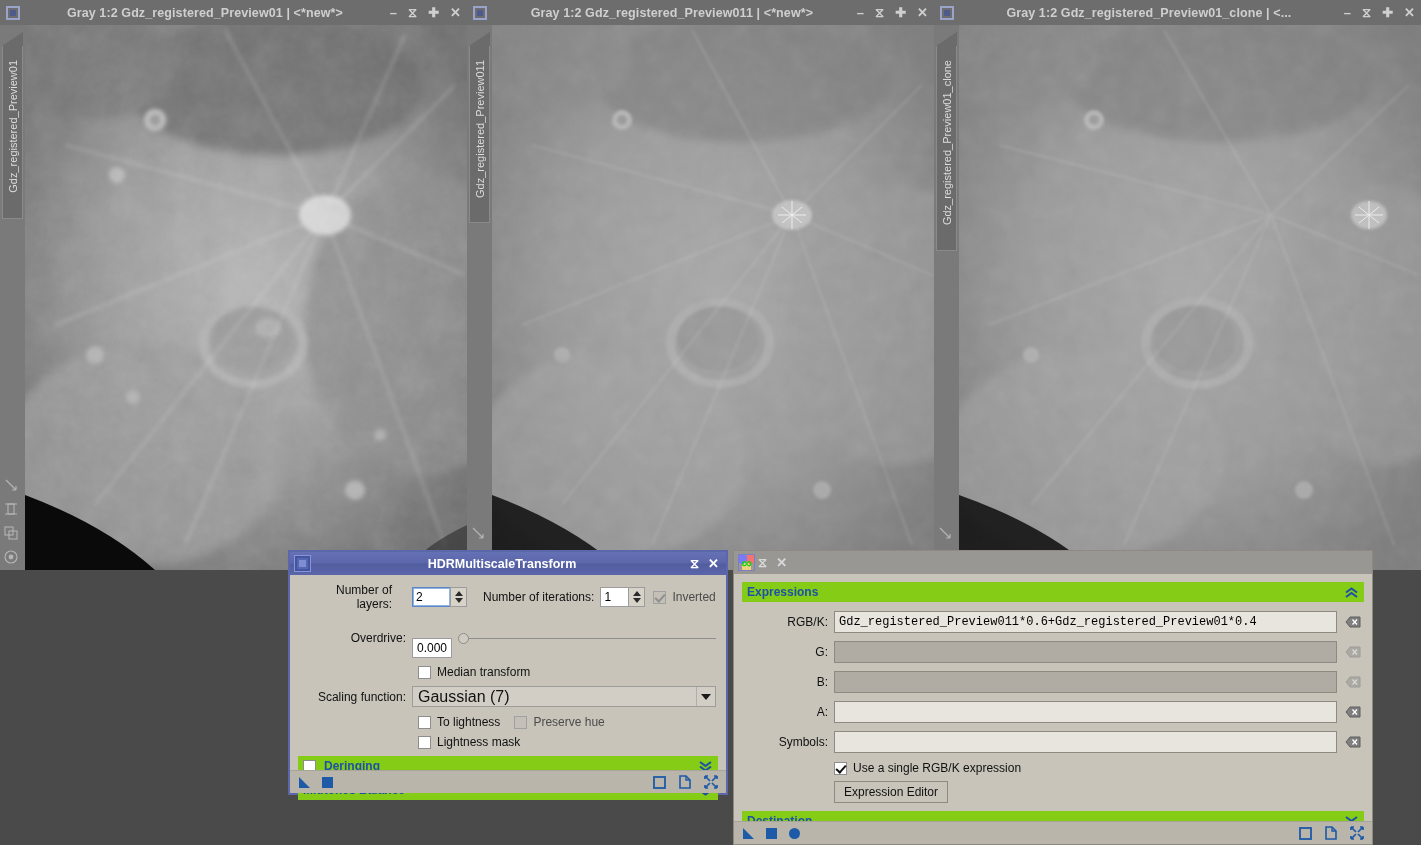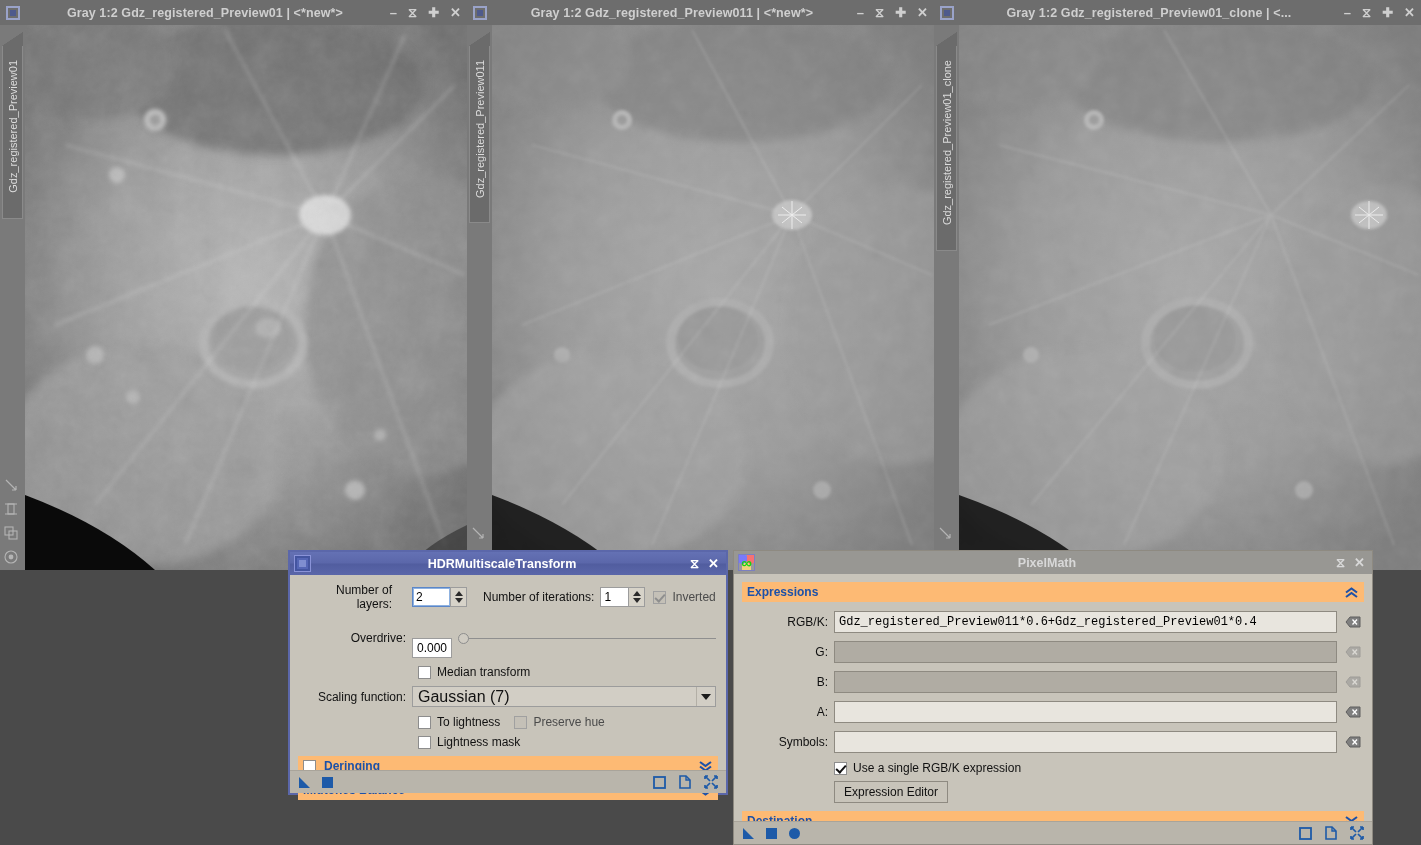--- a/index.html
+++ b/index.html
@@ -191,21 +191,21 @@
   }
   .combo .arrow {
     position: absolute; right: 0; top: 0; bottom: 0; width: 19px;
     display: flex; align-items: center; justify-content: center;
     border-left: 1px solid #b3afa6;
   }
   .combo .arrow b { width:0;height:0;border-left:5px solid transparent;border-right:5px solid transparent;border-top:6px solid #1b1b1b; }
 
   
   .sect {
-    height: 21px; background: #fdba74;
+    height: 21px; background: #84cc16;
     display: flex; align-items: center; padding: 0 5px;
     margin-bottom: 4px;
   }
   .sect .stitle { color: #1d51a8; font-weight: bold; font-size: 12px; flex: 1 1 auto; }
   .sect .chev { width: 15px; display:flex; align-items:center; justify-content:center; }
 
   
   .dbar {
     height: 23px; background: #b9b5ab; border-top: 1px solid #a9a49a;
     display: flex; align-items: center; padding: 0 8px;
@@ -644,21 +644,20 @@
         <svg width="14" height="14" viewBox="0 0 14 14">
             <path d="M1 1 L6 6 M1 1 L1 4 M1 1 L4 1 M13 1 L8 6 M13 1 L13 4 M13 1 L10 1 M1 13 L6 8 M1 13 L1 10 M1 13 L4 13 M13 13 L8 8 M13 13 L13 10 M13 13 L10 13" stroke="#1d5aa8" stroke-width="1.7" fill="none"></path>
           </svg>
       </div>
     </div>
   </div>
 
   <div class="dlg inactive" id="pixelmath" style="left:733px; top:550px; width:640px; height:295px;">
     <div class="dtitle">
       <div class="dicon dicon-pm"></div>
-      <div class="dt-label">PixelMath</div>
       <div class="dt-btns">
         <span>⧖</span>
         <span>✕</span>
       </div>
     </div>
 
     <div style="padding:8px 8px 0 8px;">
       <div class="sect" style="height:20px; margin-bottom:9px;">
         <span class="stitle">Expressions</span>
         <span class="chev">

